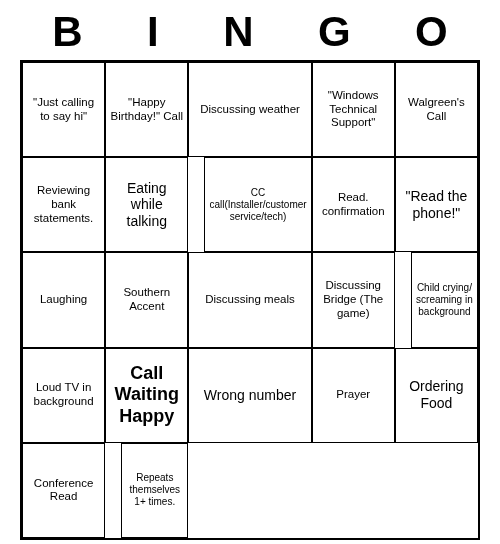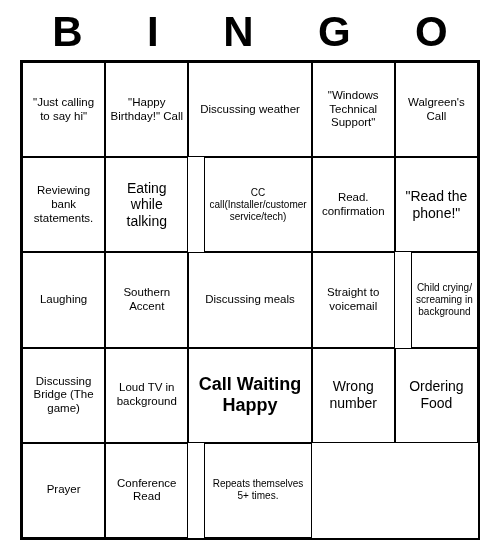--- a/index.html
+++ b/index.html
@@ -73,23 +73,22 @@
     <div class="cell">"Windows Technical Support"</div>
     <div class="cell">Walgreen's Call</div>
     <div class="cell">Reviewing bank statements.</div>
     <div class="cell medium-text">Eating while talking</div>
     <div class="cell small-text">CC call(Installer/customer service/tech)</div>
     <div class="cell">Read. confirmation</div>
     <div class="cell medium-text">"Read the phone!"</div>
     <div class="cell">Laughing</div>
     <div class="cell">Southern Accent</div>
     <div class="cell">Discussing meals</div>
-    <div class="cell">Straight to voicemail</div>
+    <div class="cell">Discussing Bridge (The game)</div>
     <div class="cell small-text">Child crying/ screaming in background</div>
-    <div class="cell">Discussing Bridge (The game)</div>
     <div class="cell">Loud TV in background</div>
     <div class="cell large-text">Call Waiting Happy</div>
     <div class="cell medium-text">Wrong number</div>
+    <div class="cell">Prayer</div>
     <div class="cell medium-text">Ordering Food</div>
-    <div class="cell">Prayer</div>
     <div class="cell">Conference Read</div>
-    <div class="cell small-text">Repeats themselves 5+ times.</div>
+    <div class="cell small-text">Repeats themselves 1+ times.</div>
   </div>
 
 </body></html>

